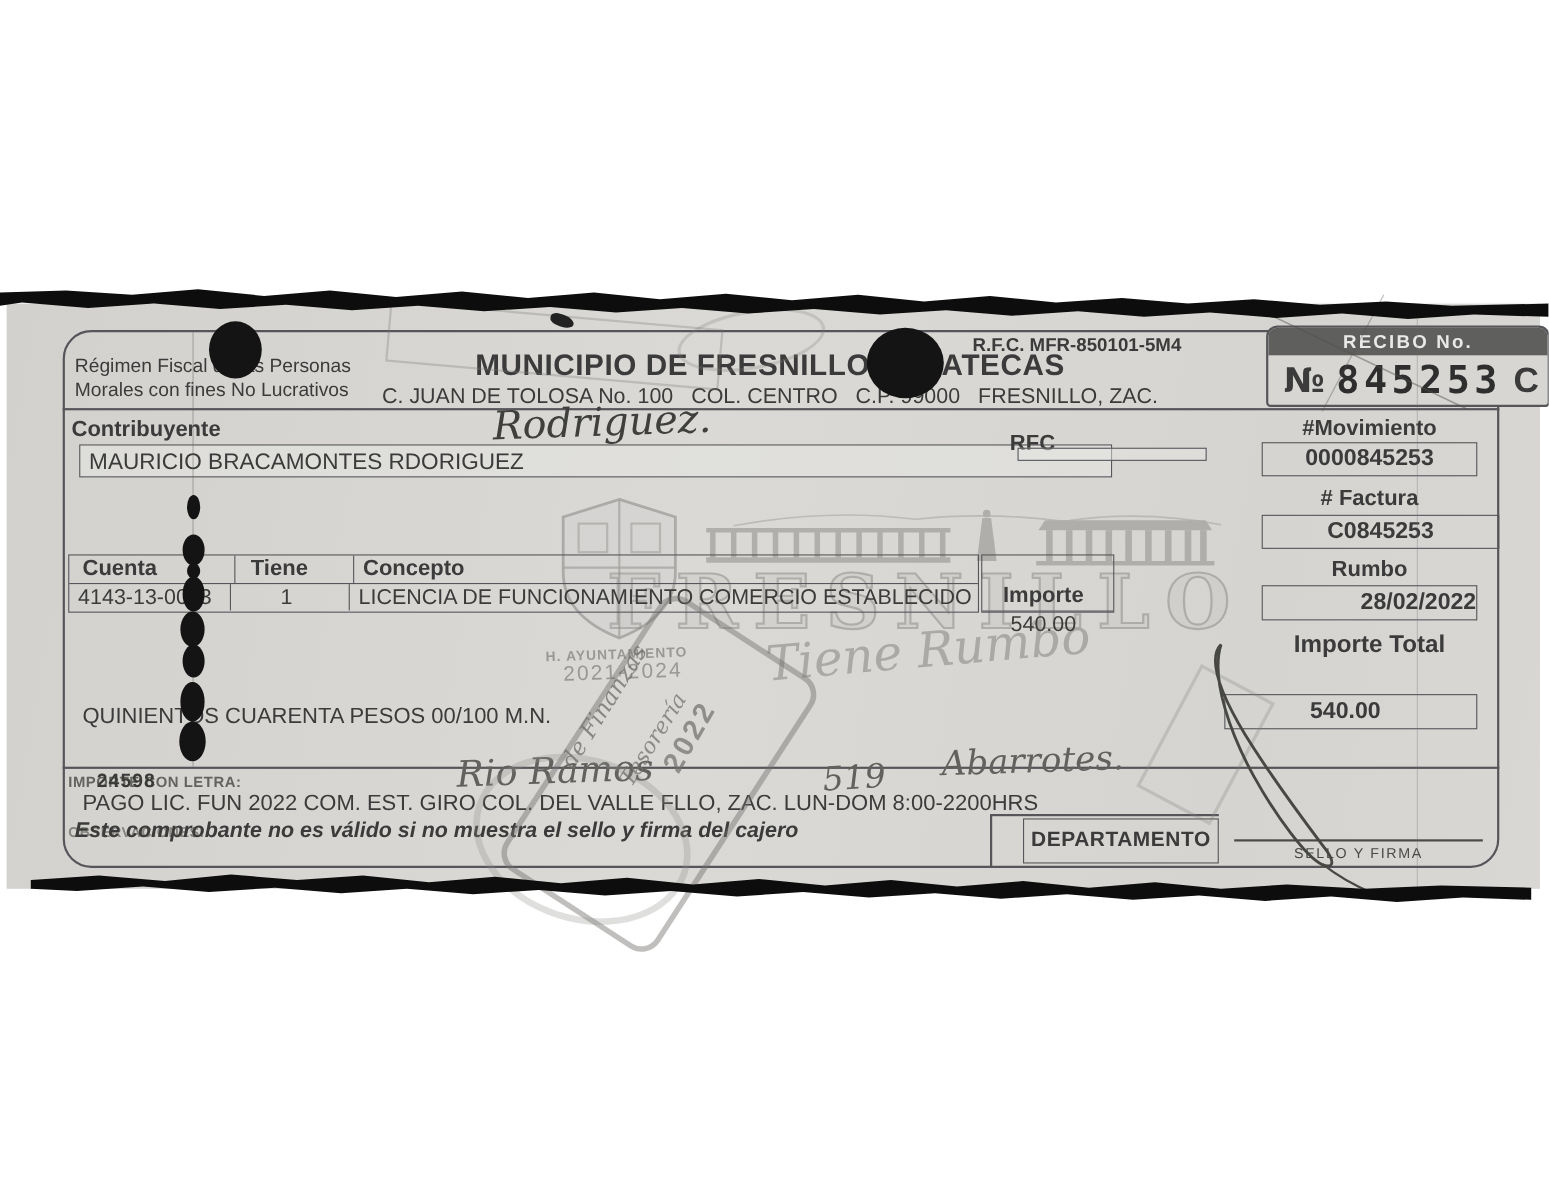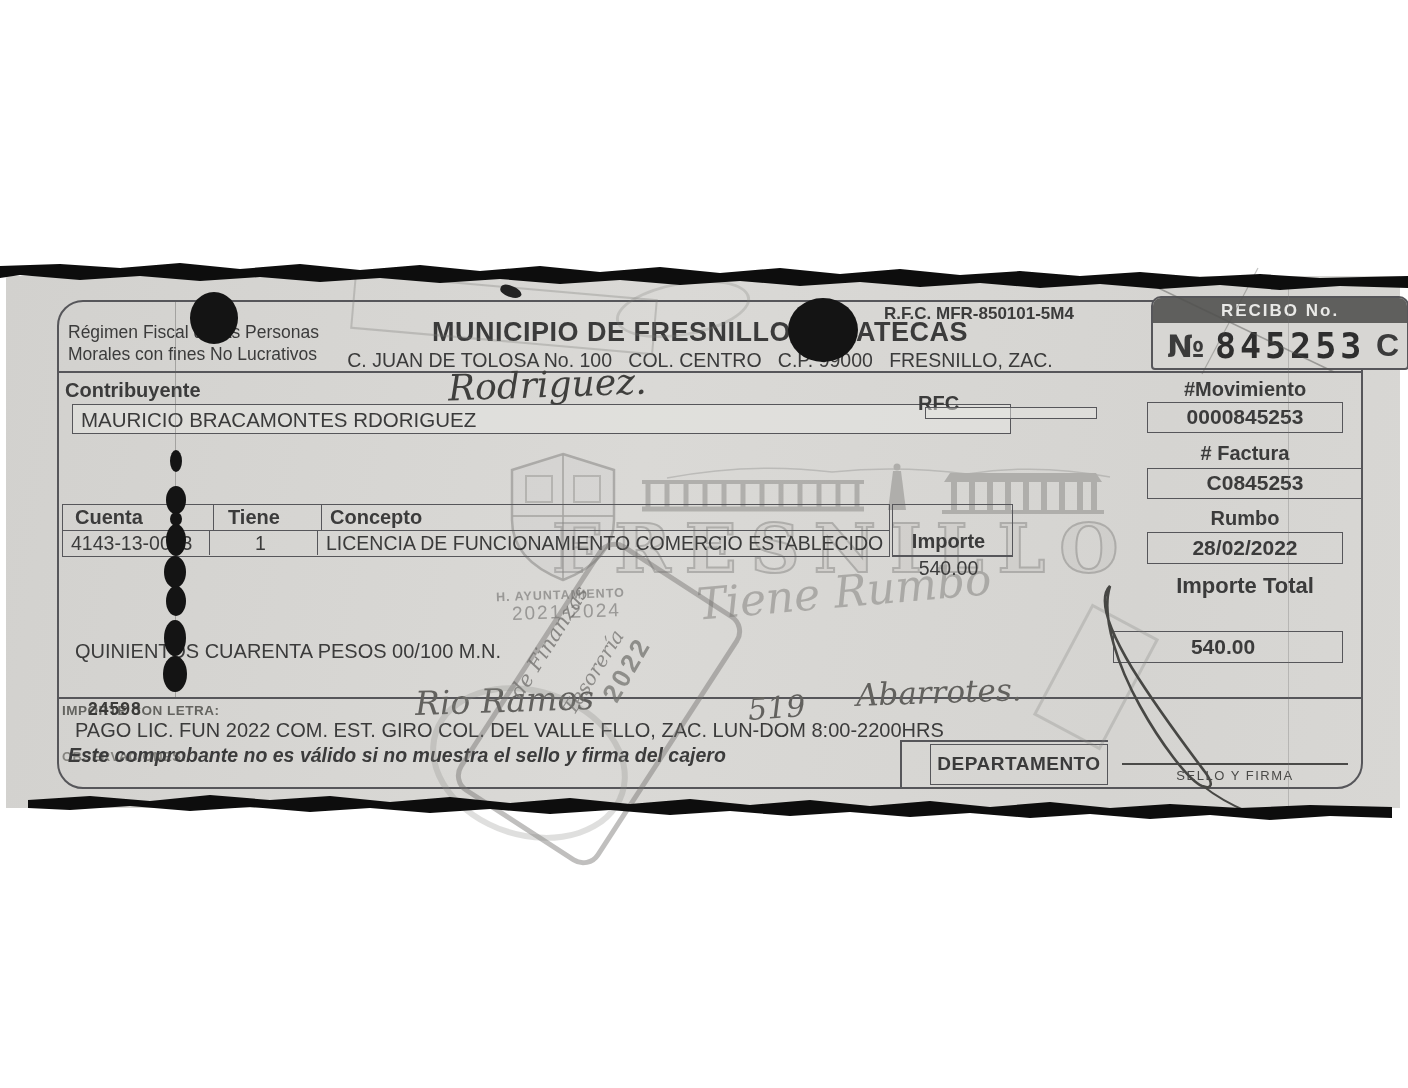--- a/index.html
+++ b/index.html
@@ -104,21 +104,21 @@
   <div class="abs thinbox ctr" style="left:1147px;top:402px;width:196px;height:31px;">
     <div class="b" style="font-size:21px;padding-top:2px;">0000845253</div>
   </div>
 
   <div class="abs b ctr" style="left:1145px;top:442px;width:200px;font-size:20px;"># Factura</div>
   <div class="abs thinbox ctr" style="left:1147px;top:468px;width:216px;height:31px;">
     <div class="b" style="font-size:21px;padding-top:2px;">C0845253</div>
   </div>
 
   <div class="abs b ctr" style="left:1145px;top:507px;width:200px;font-size:20px;">Rumbo</div>
-  <div class="abs thinbox ctr" style="left:1147px;top:532px;width:196px;height:32px;">
+  <div class="abs thinbox ctr" style="left:1147px;top:532px;width:196px;height:32px;text-align:right;">
     <div class="b" style="font-size:21px;padding-top:3px;">28/02/2022</div>
   </div>
 
   <div class="abs" style="left:62px;top:504px;width:828px;height:53px;border:1.8px solid #56565a;box-sizing:border-box;">
     <div style="display:flex;height:25px;border-bottom:1.8px solid #56565a;box-sizing:content-box;">
       <div class="b" style="width:138px;border-right:1.6px solid #56565a;font-size:20px;padding:1px 0 0 12px;">Cuenta</div>
       <div class="b" style="width:108px;border-right:1.6px solid #56565a;font-size:20px;padding:1px 0 0 14px;box-sizing:border-box;">Tiene</div>
       <div class="b" style="flex:1;font-size:20px;padding:1px 0 0 8px;">Concepto</div>
     </div>
     <div style="display:flex;height:24px;">

